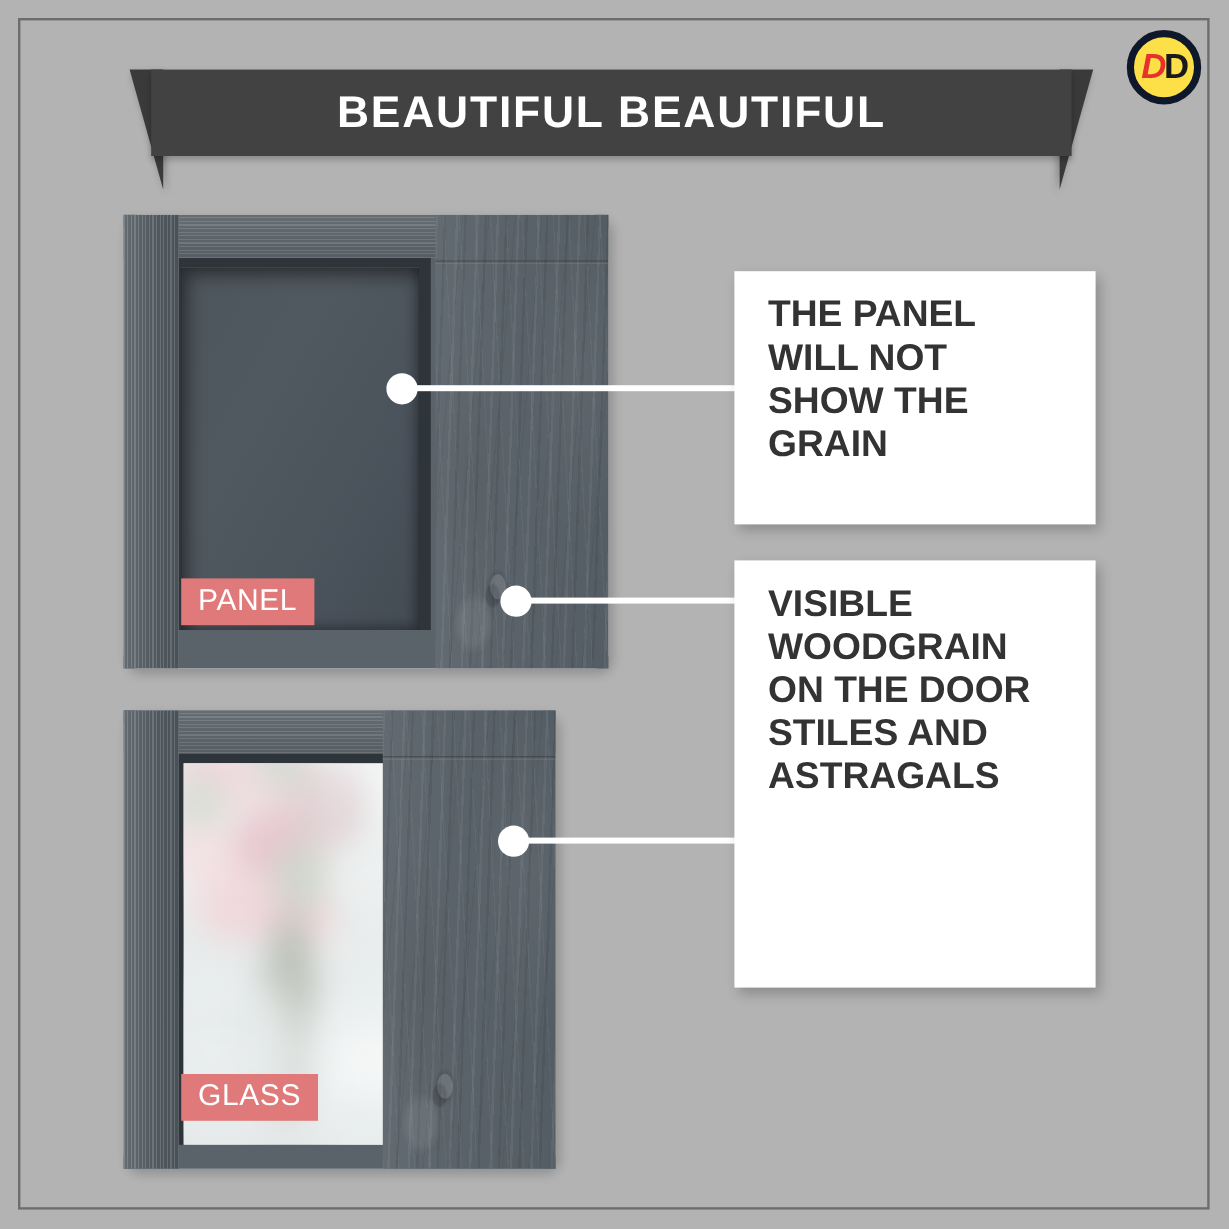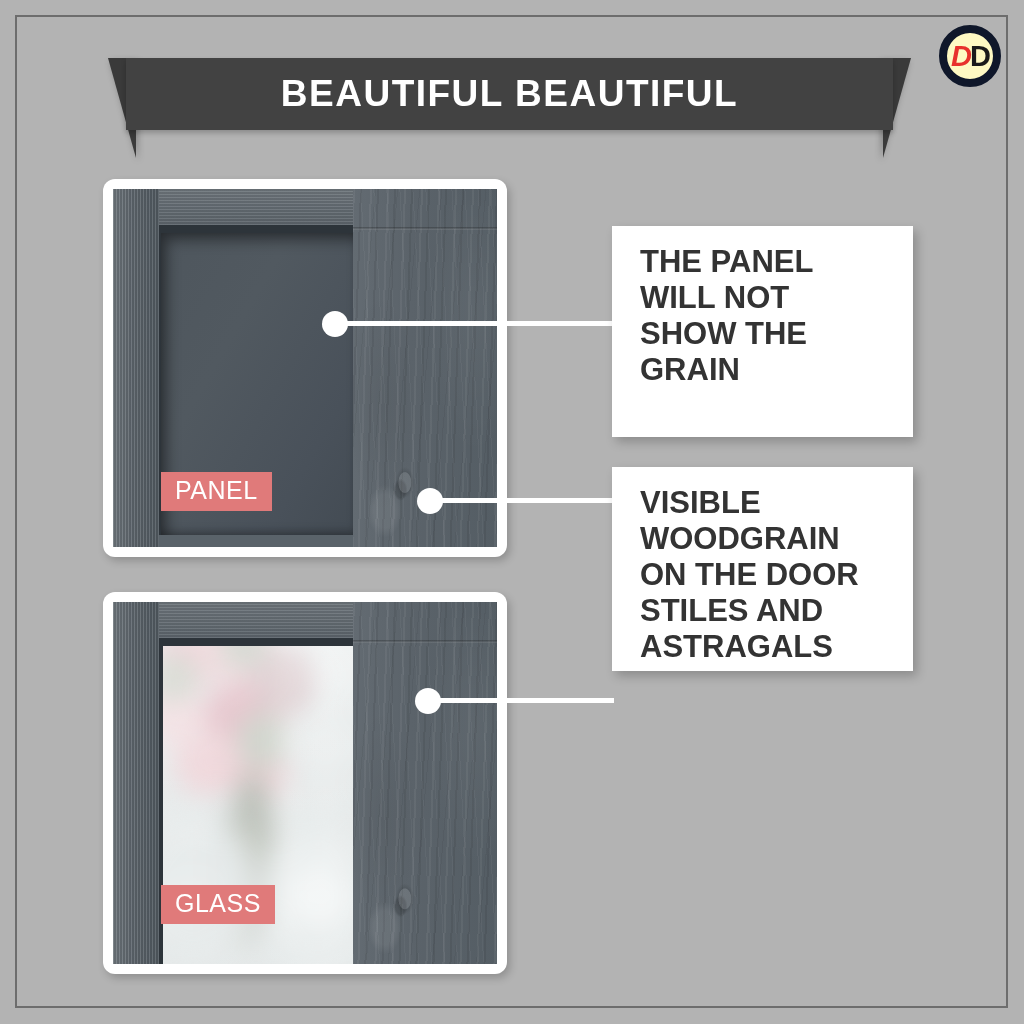--- a/index.html
+++ b/index.html
@@ -13,21 +13,21 @@
 
   
   .frame-border{
     position:absolute;left:15px;top:15px;width:993px;height:993px;
     border:2px solid #6d6d6d;box-sizing:border-box;pointer-events:none;
   }
 
   
   .logo{
     position:absolute;left:939px;top:25px;width:62px;height:62px;
-    border-radius:50%;background:#fef9c3;border:8px solid #0f172a;
+    border-radius:50%;background:#fde047;border:6px solid #0f172a;
     box-sizing:border-box;display:flex;align-items:center;justify-content:center;
   }
   .logo-text{font-size:29px;font-weight:bold;letter-spacing:-2px;line-height:1;
     font-family:"Liberation Sans", sans-serif;}
   .logo-d1{color:#e8312c;font-style:italic;}
   .logo-d2{color:#1a1a1a;}
 
   
   .ribbon-wrap{position:absolute;left:108px;top:58px;width:803px;height:100px;}
   .ribbon-tail{position:absolute;top:0;width:0;height:0;}
@@ -44,25 +44,25 @@
     display:flex;align-items:center;justify-content:center;
     box-shadow:0 3px 5px rgba(0,0,0,0.22);
   }
   .ribbon-title{
     color:#ffffff;font-size:37px;font-weight:bold;letter-spacing:1.5px;
     font-family:"Liberation Sans", sans-serif;white-space:nowrap;
   }
 
   
   .photo-card{
-    position:absolute;background:#ffffff;border-radius:12px;padding:10px;
+    position:absolute;background:#ffffff;border-radius:12px;padding:0;
     box-sizing:border-box;box-shadow:3px 4px 9px rgba(0,0,0,0.20);
   }
   #card-panel{left:103px;top:179px;width:404px;height:378px;}
-  #card-glass{left:103px;top:592px;width:404px;height:382px;}
+  #card-glass{left:103px;top:592px;width:360px;height:382px;}
   .photo-inner{position:relative;width:100%;height:100%;overflow:hidden;background:#5a636a;}
 
   
   .door{position:absolute;inset:0;}
 
   
   .door-moulding-left{
     position:absolute;left:0;top:0;width:46px;height:100%;
     background:
       repeating-linear-gradient(90deg,
@@ -146,21 +146,21 @@
   }
 
   
   .callout{
     position:absolute;background:#ffffff;
     box-shadow:4px 5px 10px rgba(0,0,0,0.22);
     display:flex;
     box-sizing:border-box;
   }
   #callout-1{left:612px;top:226px;width:301px;height:211px;padding:18px 0 18px 28px;}
-  #callout-2{left:612px;top:467px;width:301px;height:204px;padding:18px 0 0 28px;}
+  #callout-2{left:612px;top:467px;width:301px;height:356px;padding:18px 0 0 28px;}
   .callout-text{
     color:#333333;font-weight:bold;font-size:31px;line-height:1.16;
     font-family:"Liberation Sans", sans-serif;white-space:pre-line;
   }
 
   
   .conn-line{position:absolute;height:5px;background:#ffffff;}
   .conn-dot{
     position:absolute;width:26px;height:26px;border-radius:50%;background:#ffffff;
   }

